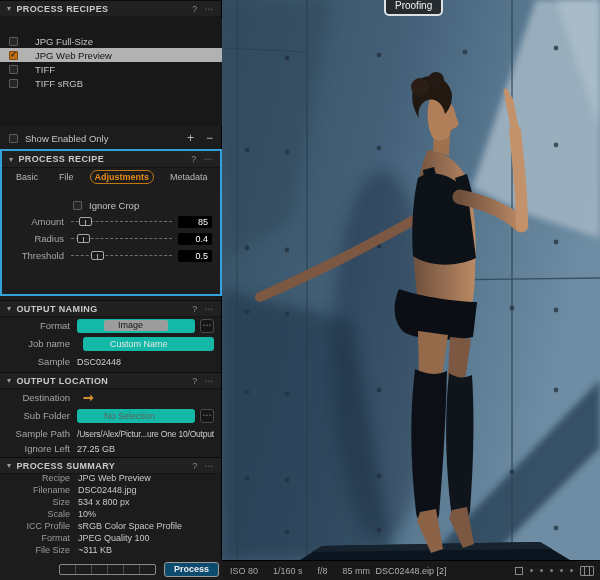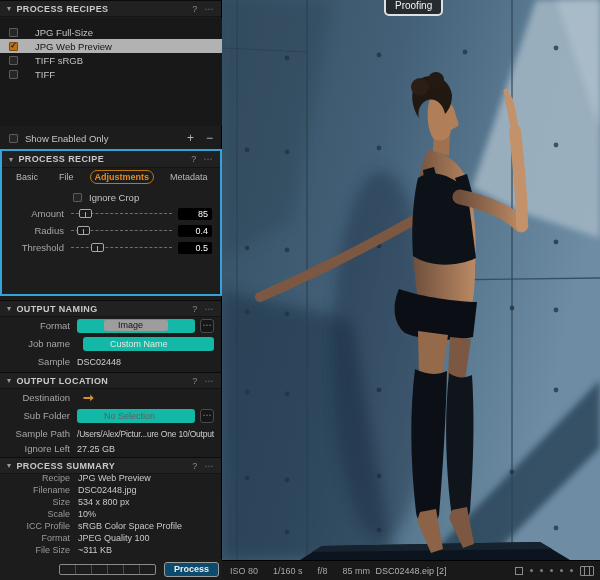--- a/index.html
+++ b/index.html
@@ -42,21 +42,21 @@
   .dropdown .spacer { flex:1; }
   .stepper { width:12px; height:12px; display:flex; flex-direction:column; align-items:center; justify-content:center; gap:1px; margin-right:2px; }
   .tri-up { width:0; height:0; border-left:3px solid transparent; border-right:3px solid transparent; border-bottom:3px solid #bdbdbd; }
   .tri-dn { width:0; height:0; border-left:3px solid transparent; border-right:3px solid transparent; border-top:3px solid #bdbdbd; }
   .track { position:relative; flex:1; height:9px; margin-right:6px; }
   .track::before { content:""; position:absolute; left:0; right:0; top:4px; border-top:1px dashed #6e6e6e; }
   .handle { position:absolute; top:0; width:13px; height:9px; border:1px solid #a8a8a8; border-radius:2px; background:rgba(25,25,25,.85); }
   .handle::after { content:""; position:absolute; left:5px; top:2px; width:1px; height:5px; background:#a8a8a8; }
   .h-amount { left:8%; } .h-radius { left:6%; } .h-threshold { left:20%; }
   .valbox { width:34px; height:12px; background:#000; border-radius:2px; color:#fff; font-size:9px; line-height:12px; text-align:right; padding:0 4px; flex:none; }
-  .ignore-row { display:flex; align-items:center; height:14px; margin-top:4px; padding-left:71px; font-size:9.5px; color:#c4c4c4; }
+  .ignore-row { display:flex; align-items:center; height:14px; margin-top:12px; padding-left:71px; font-size:9.5px; color:#c4c4c4; }
   .ignore-row .lbl { margin-left:7px; }
 
   
   .abs { position:absolute; left:0; width:222px; }
   .prow { display:flex; align-items:center; height:15px; padding:0 8px; }
   .prow .flabel { width:62px; text-align:right; font-size:9.5px; color:#a6a6a6; margin-right:7px; flex:none; }
   .input { flex:1; height:14px; background:#060606; border:7px solid #14b8a6; border-radius:3px;
            display:flex; align-items:center; padding:0 20px; font-size:9px; color:#e6e6e6; }
   .input .token { margin:0 auto; background:#9d9d9d; color:#141414; border-radius:2px; padding:0 14px; height:11px; line-height:11px; font-size:9px; }
   .input.dim { color:#5f5f5f;align-items:center; }
@@ -98,35 +98,35 @@
   <div class="sidebar">
 
     <div class="sec-h" style="top:0;">
       <span class="chev">▾</span>
       <span>PROCESS RECIPES</span>
       <span class="spacer"></span>
       <span class="hicon">?</span>
       <span class="hicon">⋯</span>
     </div>
     <div class="recipes-list">
-      <div class="r-row" style="margin-top:7px;">
+      <div class="r-row" style="margin-top:16px;">
         <span class="cb"></span>
         <span class="lbl">JPG Full-Size</span>
       </div>
       <div class="r-row selected">
         <span class="cb checked">✓</span>
         <span class="lbl">JPG Web Preview</span>
       </div>
       <div class="r-row">
         <span class="cb"></span>
-        <span class="lbl">TIFF sRGB</span>
+        <span class="lbl">TIFF</span>
       </div>
       <div class="r-row">
         <span class="cb"></span>
-        <span class="lbl">TIFF</span>
+        <span class="lbl">TIFF sRGB</span>
       </div>
     </div>
     <div class="show-row">
       <span class="cb"></span>
       <span class="lbl">Show Enabled Only</span>
       <span class="spacer"></span>
       <span class="pm-btn">+</span>
       <span class="pm-btn">−</span>
     </div>
 

